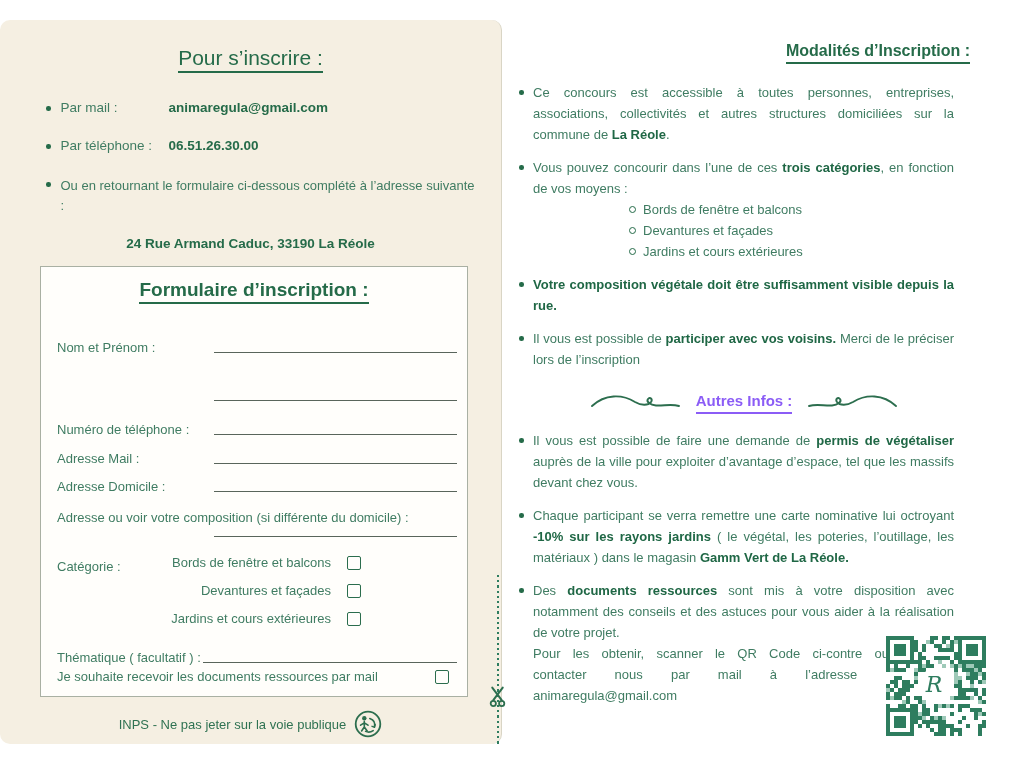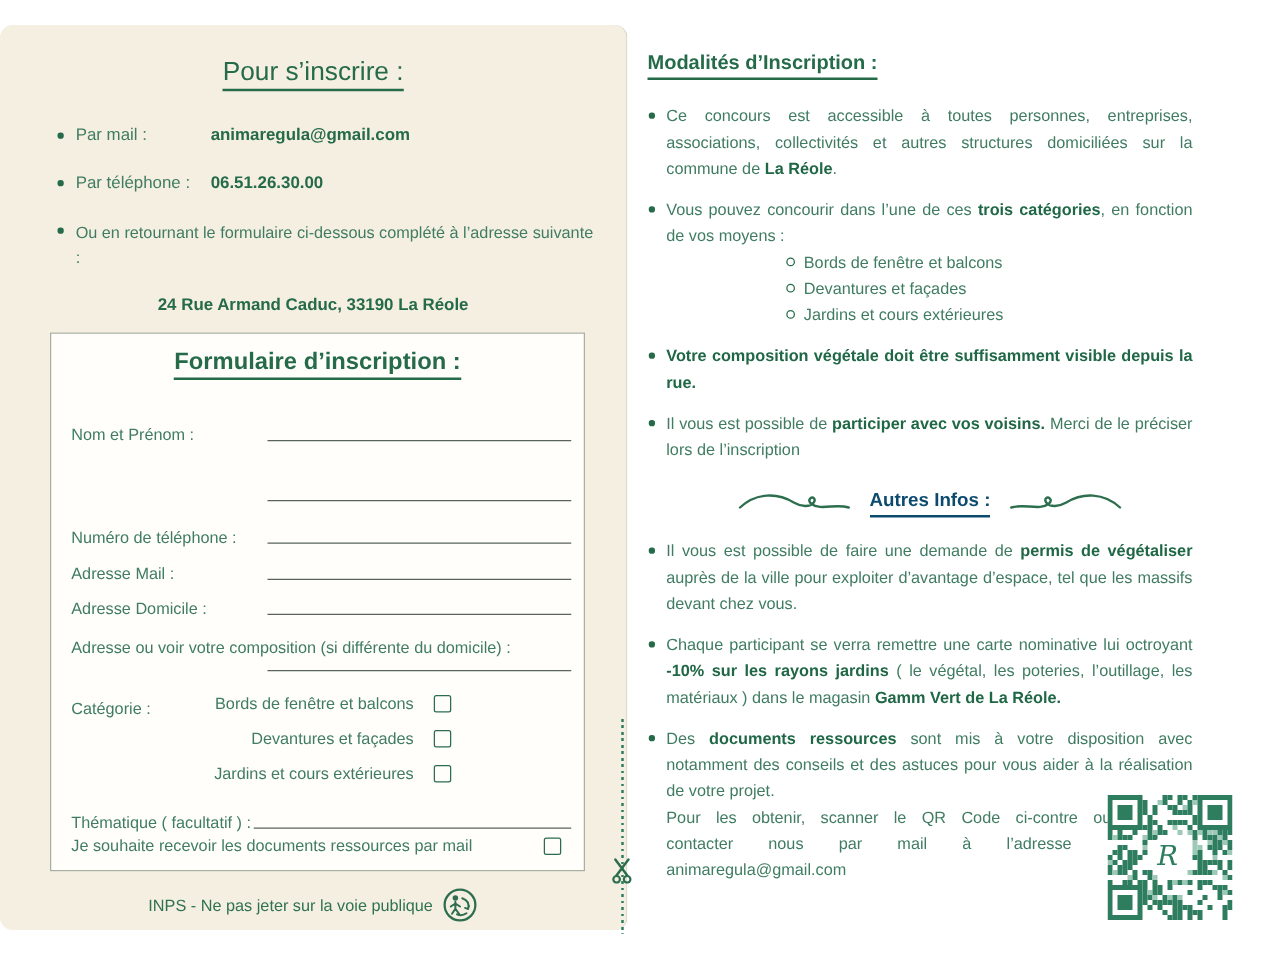--- a/index.html
+++ b/index.html
@@ -37,32 +37,32 @@
   .docs-row{position:absolute;left:16px;right:12px;display:flex;align-items:center;font-size:13px;}
   .docs-row .flabel{flex:1;}
   .inps{position:absolute;top:690px;left:0;width:100%;display:flex;justify-content:center;
         align-items:center;gap:8px;font-size:13px;color:#2f7252;}
   
   .cut-line{position:absolute;left:497px;top:575px;width:2px;height:172px;
             background:repeating-linear-gradient(180deg,#2e7d5f 0 2.2px,transparent 2.2px 5.2px);}
   .scissors{position:absolute;left:488px;top:686px;}
   
   .right-col{position:absolute;left:518px;top:40px;width:452px;font-size:13px;line-height:21px;}
-  .r-title-wrap{text-align:left;}
+  .r-title-wrap{text-align:right;}
   .r-title{font-size:16px;font-weight:bold;color:#256b49;}
   .blist{list-style:none;margin:18px 0 0 0;padding:0;}
   .bli{position:relative;padding-left:15px;margin:0 16px 12px 0;text-align:justify;}
   .bli:last-child{margin-bottom:0;}
   .bdot{position:absolute;left:1px;top:8px;width:4.5px;height:4.5px;border-radius:50%;background:#256b49;}
   .b{font-weight:bold;color:#1f6745;}
   .sublist{list-style:none;margin:0 0 0 96px;padding:0;text-align:left;}
   .sublist li{position:relative;padding-left:14px;line-height:21px;}
   .ring{position:absolute;left:0;top:7px;width:5px;height:5px;border:1.6px solid #256b49;border-radius:50%;}
   .autres-row{display:flex;align-items:center;justify-content:center;gap:14px;margin:20px 0 16px 0;}
-  .r-title2{font-size:15px;font-weight:bold;color:#0c4a6e;}
+  .r-title2{font-size:15px;font-weight:bold;color:#8b5cf6;}
   .qr-note{width:356px;margin-left:15px;}
   .qr-note .jl{text-align:justify;text-align-last:justify;}
   .qr-abs{position:absolute;left:368px;top:596px;width:100px;height:100px;}
 </style>
 </head>
 <body>
 
 <div class="page">
 
   <div class="left-panel">

